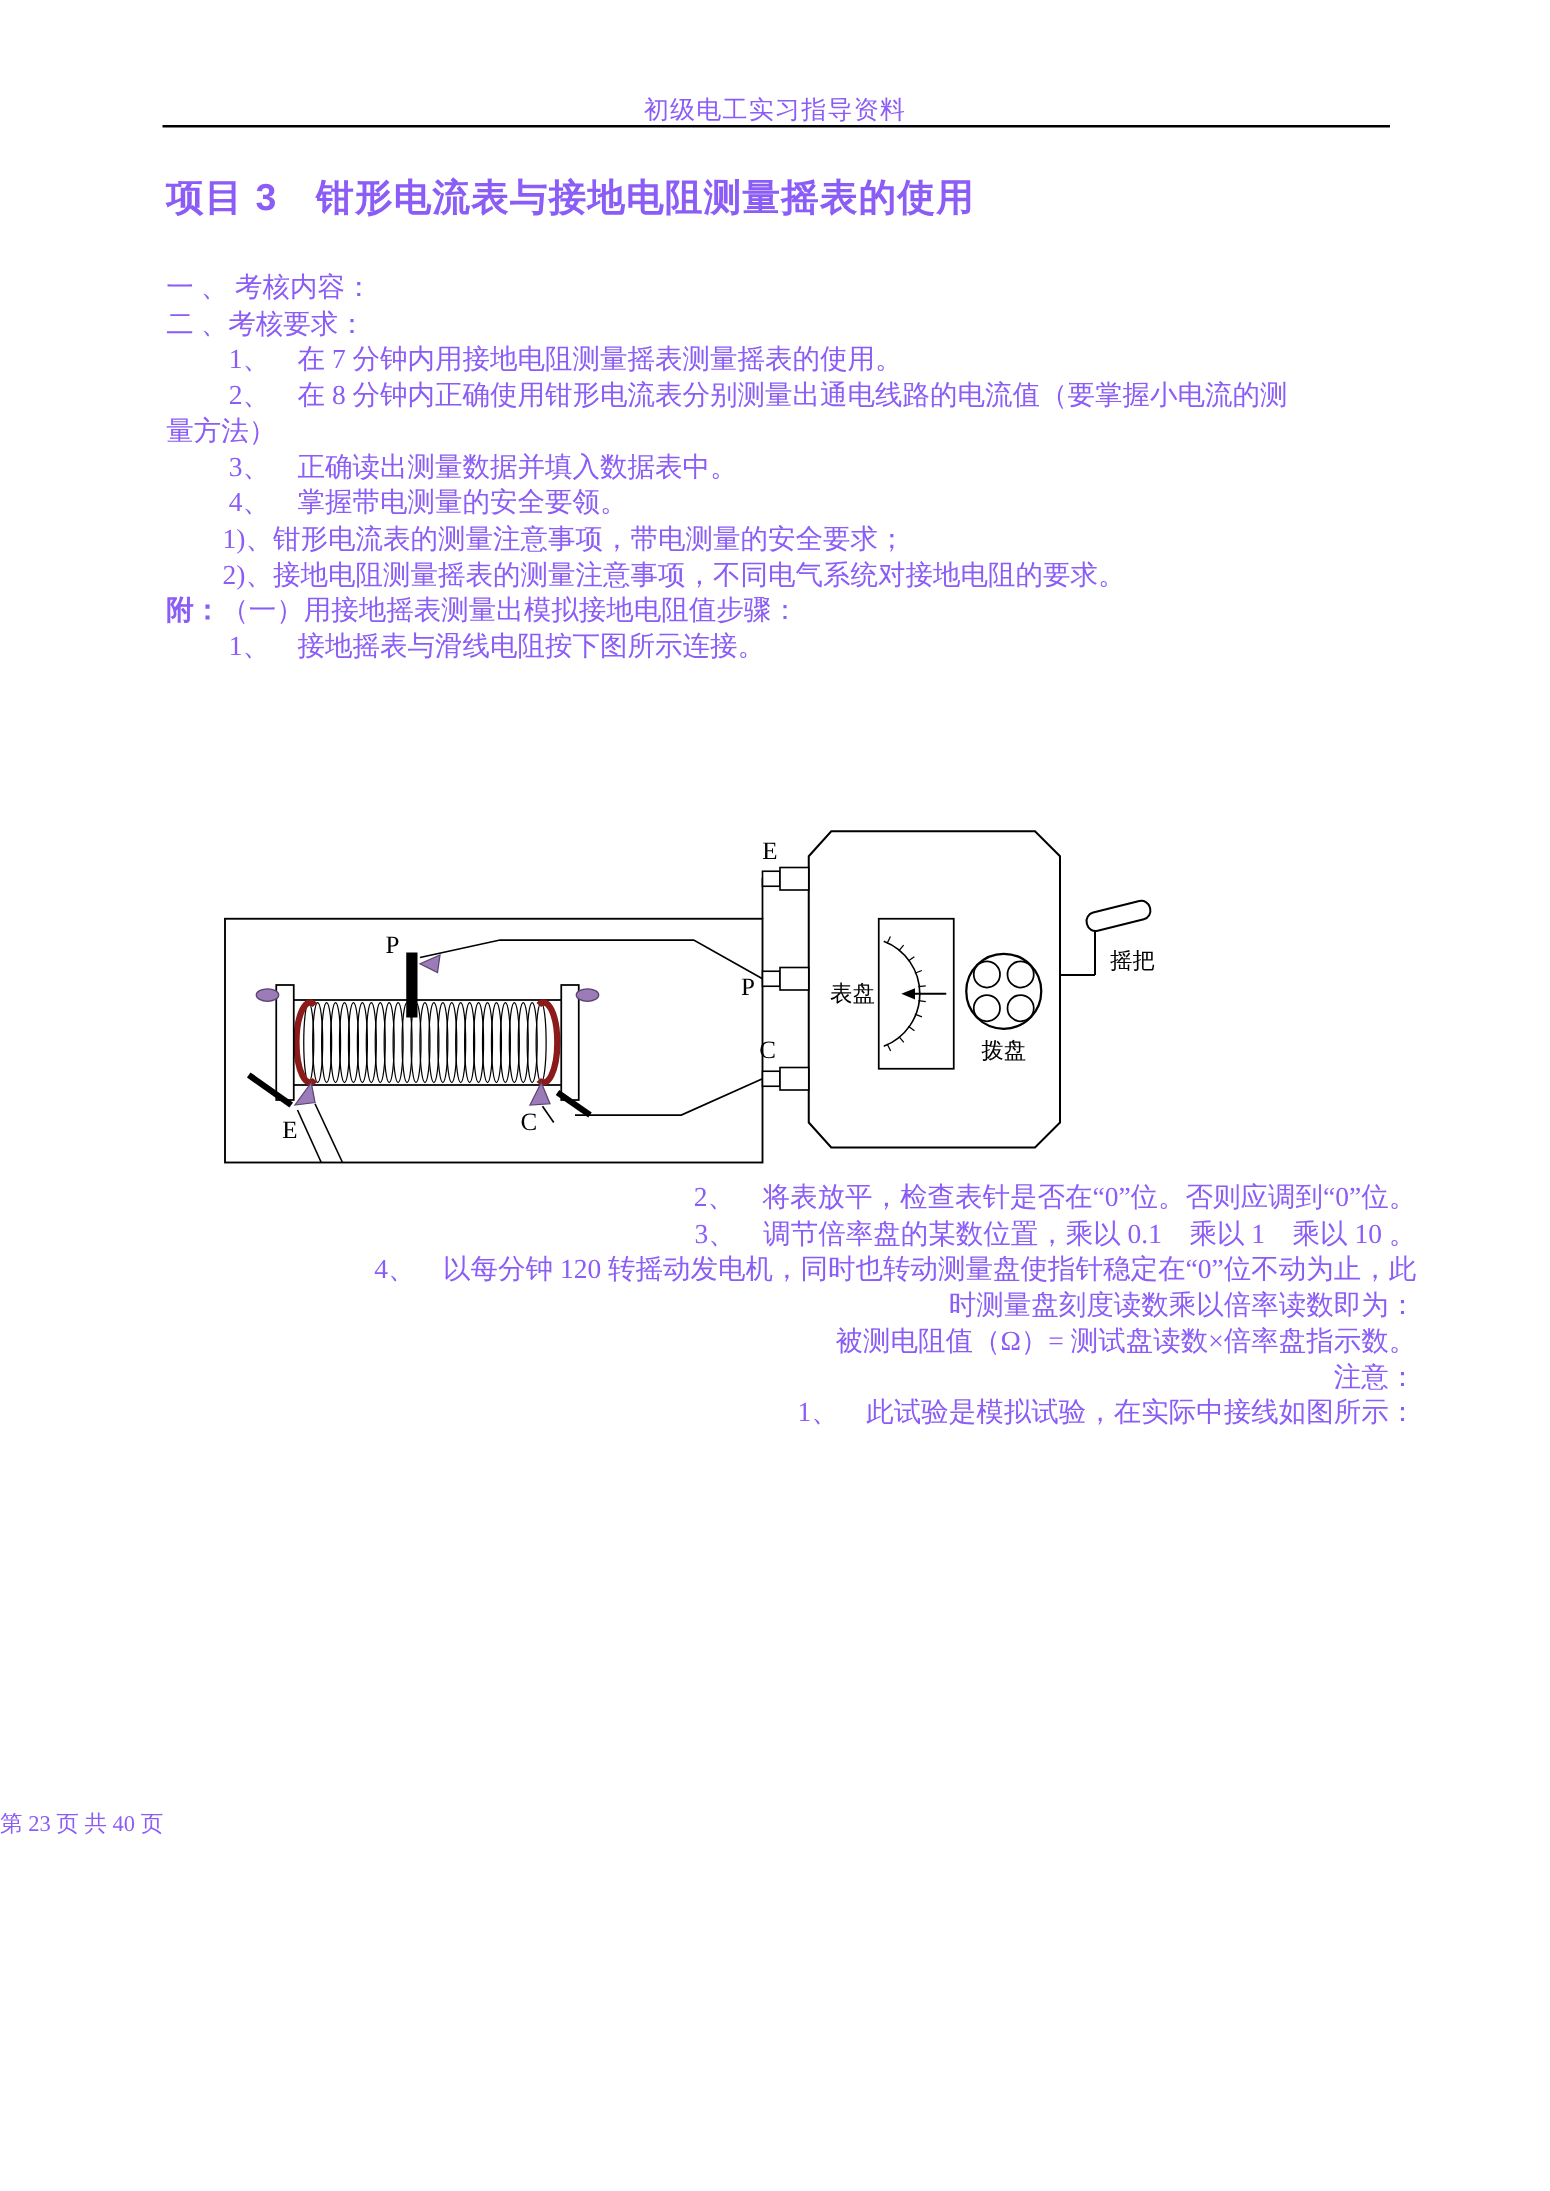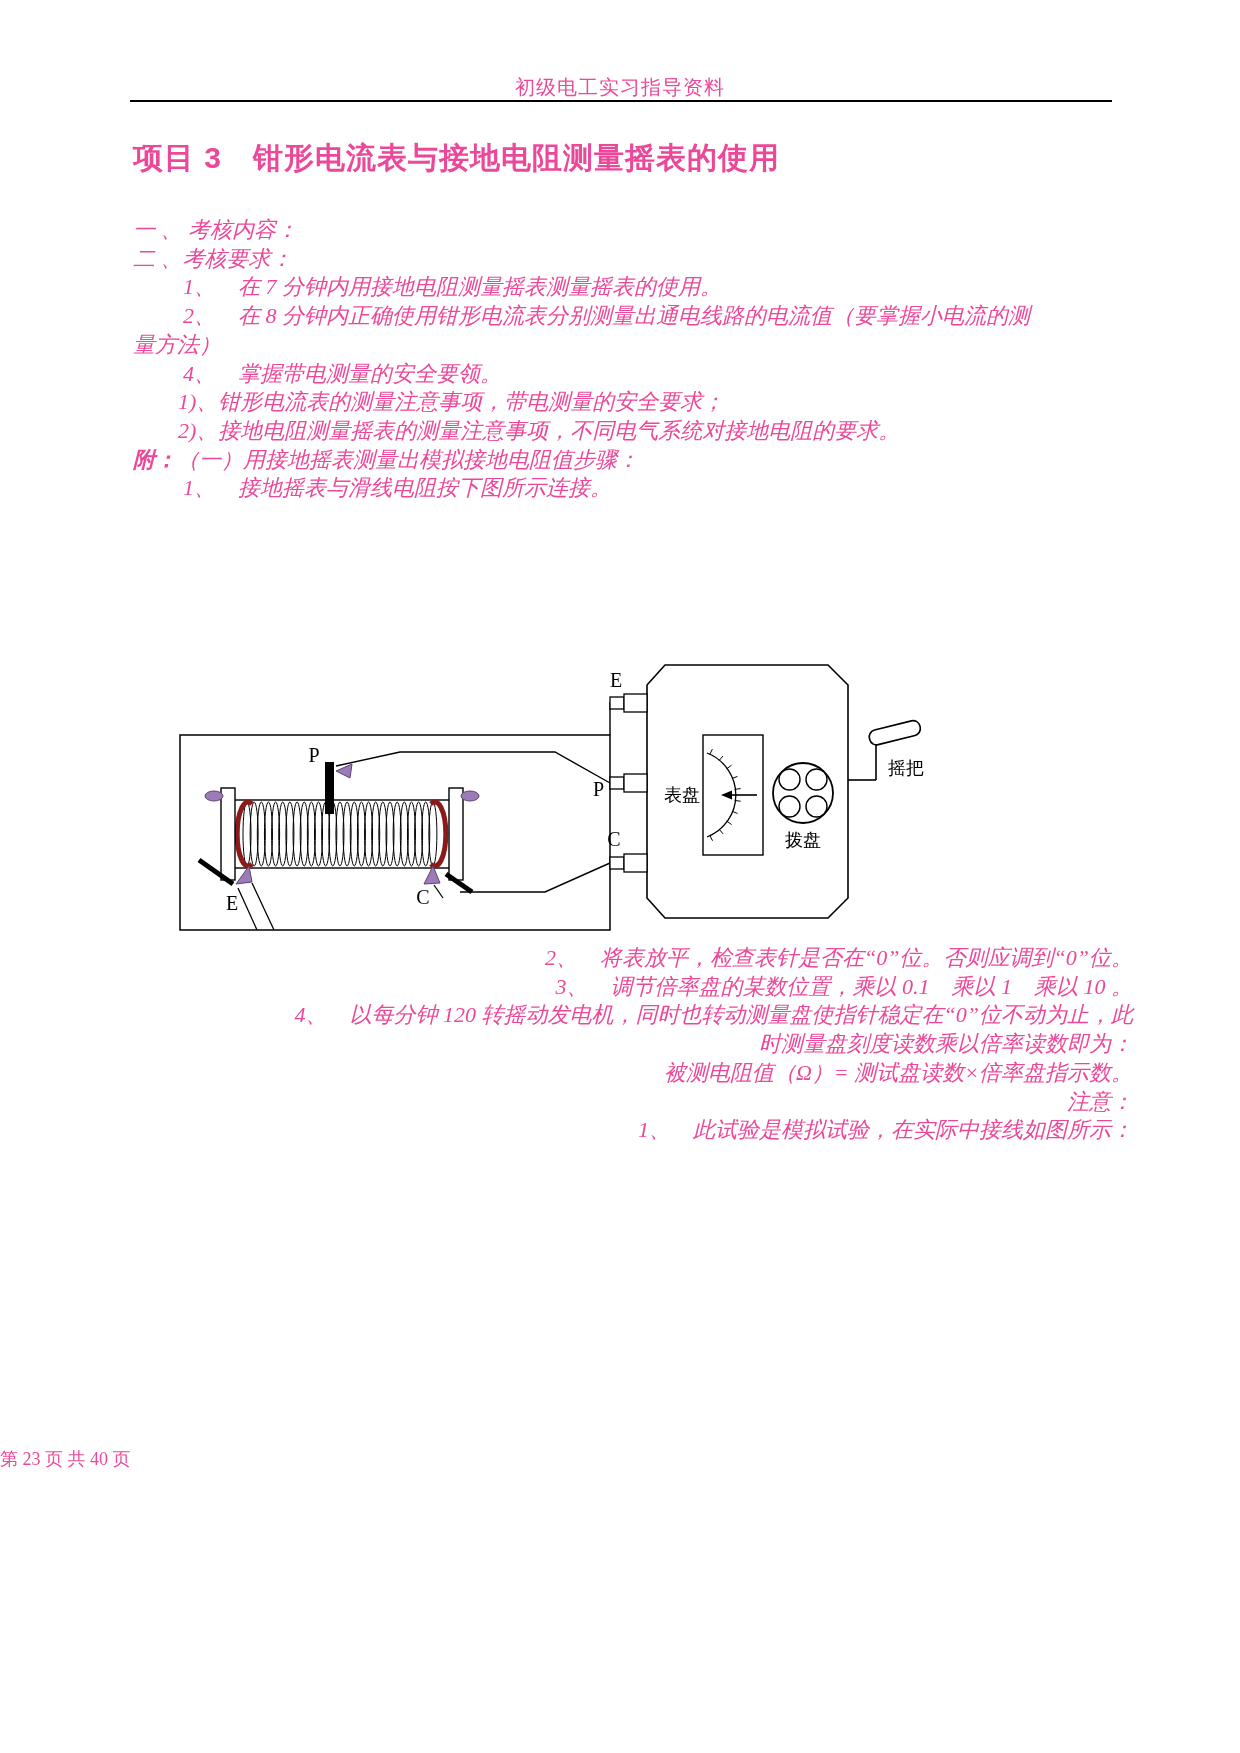--- a/index.html
+++ b/index.html
@@ -1,37 +1,37 @@
 <!DOCTYPE html>
 <html><head>
 <meta charset="utf-8">
 <style>
   * { margin:0; padding:0; box-sizing:border-box; }
   html,body { background:#e8e8e8; }
   .page {
     position:relative; width:1240px; height:1753px; margin:0 auto;
-    background:#ffffff; color:#ec4899;
+    background:#ffffff; color:#8b5cf6;
     font-family:"Liberation Serif","DejaVu Serif",serif;
     overflow:hidden;
   }
   .header {
     position:absolute; top:74px; left:0; width:100%;
     text-align:center; font-size:20px; letter-spacing:1px;
   }
   .header-rule {
     position:absolute; top:100px; left:130px; width:982px; height:2px;
     background:#000;
   }
   .doc-title {
     position:absolute; top:138px; left:133px;
     font-family:"Liberation Sans","DejaVu Sans",sans-serif;
     font-weight:bold; font-size:30px; letter-spacing:1px;
     white-space:nowrap;
   }
-  .body-block { position:absolute; left:133px; width:1000px;font-style:italic; }
+  .body-block { position:absolute; left:133px; width:1000px; }
   #block1 { top:216px; }
   #block2 { top:944px;text-align:right; }
   .bline {
     line-height:28.7px; font-size:22px; white-space:nowrap;
   }
   .i0 { margin-left:0; }
   .i45 { margin-left:45px; }
   .i57 { margin-left:57px; }
   .i62 { margin-left:50px; }
   .i65 { margin-left:65px; }
@@ -60,20 +60,21 @@
   <div class="header-rule"></div>
 
   <div class="doc-title">项目 3　钳形电流表与接地电阻测量摇表的使用</div>
 
   <div class="body-block" id="block1">
       <div class="bline i0">一 、 考核内容：</div>
       <div class="bline i0">二 、考核要求：</div>
       <div class="bline i62">1、　在 7 分钟内用接地电阻测量摇表测量摇表的使用。</div>
       <div class="bline i62">2、　在 8 分钟内正确使用钳形电流表分别测量出通电线路的电流值（要掌握小电流的测</div>
       <div class="bline i0">量方法）</div>
+      <div class="bline i62">3、　正确读出测量数据并填入数据表中。</div>
       <div class="bline i62">4、　掌握带电测量的安全要领。</div>
       <div class="bline i45">1)、钳形电流表的测量注意事项，带电测量的安全要求；</div>
       <div class="bline i45">2)、接地电阻测量摇表的测量注意事项，不同电气系统对接地电阻的要求。</div>
       <div class="bline i0"><span class="bold">附：</span>（一）用接地摇表测量出模拟接地电阻值步骤：</div>
       <div class="bline i62">1、　接地摇表与滑线电阻按下图所示连接。</div>
     </div>
 
   <div class="diagram">
     <svg viewBox="0 0 1240 320">
 

